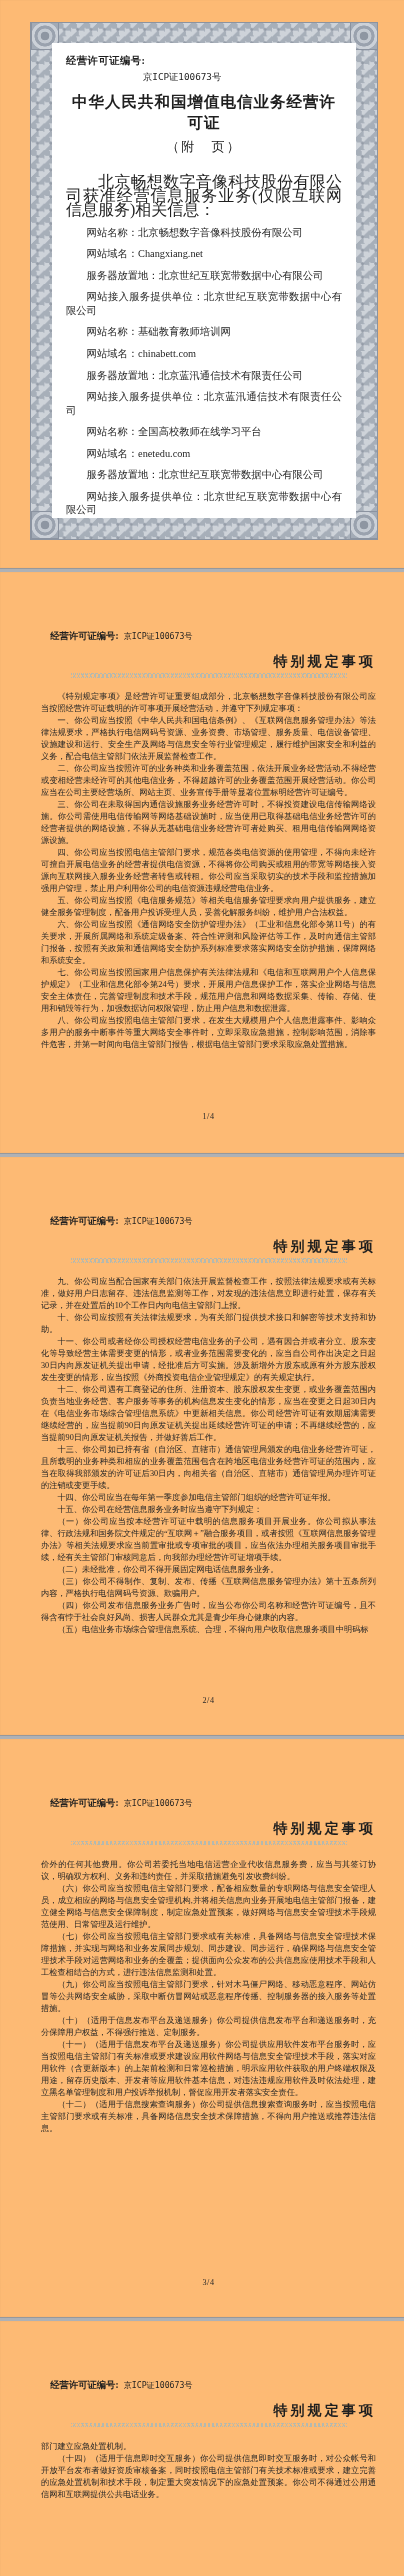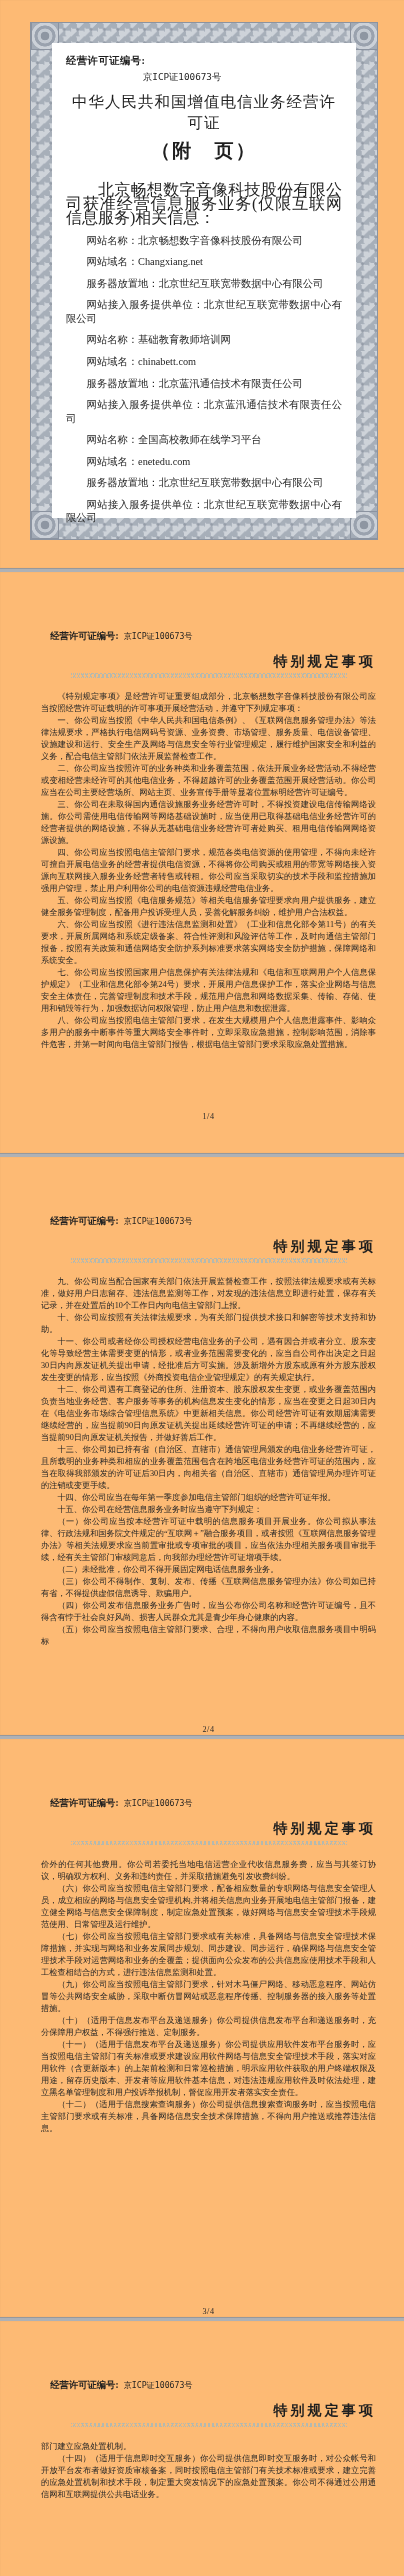--- a/index.html
+++ b/index.html
@@ -52,23 +52,23 @@
   .bc-tl{top:-0.5px;left:-0.5px;} .bc-tr{top:-0.5px;right:-0.5px;}
   .bc-bl{bottom:-0.5px;left:-0.5px;} .bc-br{bottom:-0.5px;right:-0.5px;}
   .cert-content{
     position:absolute; left:20.6px; right:20.6px; top:20.6px; bottom:20.6px;
     padding:11.3px 14.4px; box-sizing:border-box; background:#fff;
   }
   .cert-lic-label{font-size:10.3px;font-weight:bold;letter-spacing:0.5px;}
   .cert-lic-number{font-size:9.3px;margin:2.1px 0 0 77px;font-family:"DejaVu Sans Mono","Liberation Mono",monospace;}
   .cert-title{
     margin:8.2px 0 0 0;text-align:center;
-    font-size:15.5px;font-weight:normal;letter-spacing:1px;
-  }
-  .cert-sub{text-align:center;font-size:19px;font-weight:bold;margin-top:4.1px;letter-spacing:2.1px;}
+    font-size:15.5px;font-weight:bold;letter-spacing:1px;
+  }
+  .cert-sub{text-align:center;font-size:13px;font-weight:normal;margin-top:4.1px;letter-spacing:2.1px;}
   .cert-intro{
     margin:19.6px 0 0 0;font-size:16px;line-height:14px;
     text-indent:2em;text-align:justify;
   }
   .cert-entry{
     margin:8.2px 0;font-size:10.3px;line-height:13.4px;
     text-indent:2em;text-align:justify;
   }
 
   
@@ -86,21 +86,21 @@
       repeating-linear-gradient(62deg,#b4b9af 0 1px,rgba(0,0,0,0) 1px 3.6px),
       repeating-linear-gradient(-62deg,#b4b9af 0 1px,rgba(0,0,0,0) 1px 3.6px);
   }
   .prov-body{margin-top:13.4px;}
   .prov-body p{
     margin:0;font-size:8.2px;line-height:12px;
     text-indent:2em;text-align:justify;color:#262626;
   }
   .prov-body p.cont{text-indent:0;}
   .page-number{
-    position:absolute;left:41px;right:29px;top:568px;
+    position:absolute;left:41px;right:29px;top:539px;
     text-align:center;font-size:8.2px;letter-spacing:0.5px;color:#2a2a2a;
   }
   .pg2 .page-number{top:540px;}
 </style>
 </head>
 <body>
 
 <div class="canvas">
 
   <section class="page pg1">
@@ -143,21 +143,21 @@
     </div>
     <h2 class="prov-title">特别规定事项</h2>
     <div class="title-rule"></div>
     <div class="prov-body">
       <p>《特别规定事项》是经营许可证重要组成部分，北京畅想数字音像科技股份有限公司应当按照经营许可证载明的许可事项开展经营活动，并遵守下列规定事项：</p>
       <p>一、你公司应当按照《中华人民共和国电信条例》、《互联网信息服务管理办法》等法律法规要求，严格执行电信网码号资源、业务资费、市场管理、服务质量、电信设备管理、设施建设和运行、安全生产及网络与信息安全等行业管理规定，履行维护国家安全和利益的义务，配合电信主管部门依法开展监督检查工作。</p>
       <p>二、你公司应当按照许可的业务种类和业务覆盖范围，依法开展业务经营活动,不得经营或变相经营未经许可的其他电信业务，不得超越许可的业务覆盖范围开展经营活动。你公司应当在公司主要经营场所、网站主页、业务宣传手册等显著位置标明经营许可证编号。</p>
       <p>三、你公司在未取得国内通信设施服务业务经营许可时，不得投资建设电信传输网络设施。你公司需使用电信传输网等网络基础设施时，应当使用已取得基础电信业务经营许可的经营者提供的网络设施，不得从无基础电信业务经营许可者处购买、租用电信传输网网络资源设施。</p>
       <p>四、你公司应当按照电信主管部门要求，规范各类电信资源的使用管理，不得向未经许可擅自开展电信业务的经营者提供电信资源，不得将你公司购买或租用的带宽等网络接入资源向互联网接入服务业务经营者转售或转租。你公司应当采取切实的技术手段和监控措施加强用户管理，禁止用户利用你公司的电信资源违规经营电信业务。</p>
       <p>五、你公司应当按照《电信服务规范》等相关电信服务管理要求向用户提供服务，建立健全服务管理制度，配备用户投诉受理人员，妥善化解服务纠纷，维护用户合法权益。</p>
-      <p>六、你公司应当按照《进行违法信息监测和处置》（工业和信息化部令第11号）的有关要求，开展所属网络和系统定级备案、符合性评测和风险评估等工作，及时向通信主管部门报备，按照有关政策和通信网络安全防护系列标准要求落实网络安全防护措施，保障网络和系统安全。</p>
+      <p>六、你公司应当按照《通信网络安全防护管理办法》（工业和信息化部令第11号）的有关要求，开展所属网络和系统定级备案、符合性评测和风险评估等工作，及时向通信主管部门报备，按照有关政策和通信网络安全防护系列标准要求落实网络安全防护措施，保障网络和系统安全。</p>
       <p>七、你公司应当按照国家用户信息保护有关法律法规和《电信和互联网用户个人信息保护规定》（工业和信息化部令第24号）要求，开展用户信息保护工作，落实企业网络与信息安全主体责任，完善管理制度和技术手段，规范用户信息和网络数据采集、传输、存储、使用和销毁等行为，加强数据访问权限管理，防止用户信息和数据泄露。</p>
       <p>八、你公司应当按照电信主管部门要求，在发生大规模用户个人信息泄露事件、影响众多用户的服务中断事件等重大网络安全事件时，立即采取应急措施，控制影响范围，消除事件危害，并第一时间向电信主管部门报告，根据电信主管部门要求采取应急处置措施。</p>
     </div>
     <div class="page-number">1/4</div>
   </section>
 
   <section class="page prov pg3">
     <div class="page-head">
       <span class="head-label">经营许可证编号:</span>
       <span class="head-number">京ICP证100673号</span>
@@ -167,23 +167,23 @@
     <div class="prov-body">
       <p>九、你公司应当配合国家有关部门依法开展监督检查工作，按照法律法规要求或有关标准，做好用户日志留存、违法信息监测等工作，对发现的违法信息立即进行处置，保存有关记录，并在处置后的10个工作日内向电信主管部门上报。</p>
       <p>十、你公司应按照有关法律法规要求，为有关部门提供技术接口和解密等技术支持和协助。</p>
       <p>十一、你公司或者经你公司授权经营电信业务的子公司，遇有因合并或者分立、股东变化等导致经营主体需要变更的情形，或者业务范围需要变化的，应当自公司作出决定之日起30日内向原发证机关提出申请，经批准后方可实施。涉及新增外方股东或原有外方股东股权发生变更的情形，应当按照《外商投资电信企业管理规定》的有关规定执行。</p>
       <p>十二、你公司遇有工商登记的住所、注册资本、股东股权发生变更，或业务覆盖范围内负责当地业务经营、客户服务等事务的机构信息发生变化的情形，应当在变更之日起30日内在《电信业务市场综合管理信息系统》中更新相关信息。你公司经营许可证有效期届满需要继续经营的，应当提前90日向原发证机关提出延续经营许可证的申请；不再继续经营的，应当提前90日向原发证机关报告，并做好善后工作。</p>
       <p>十三、你公司如已持有省（自治区、直辖市）通信管理局颁发的电信业务经营许可证，且所载明的业务种类和相应的业务覆盖范围包含在跨地区电信业务经营许可证的范围内，应当在取得我部颁发的许可证后30日内，向相关省（自治区、直辖市）通信管理局办理许可证的注销或变更手续。</p>
       <p>十四、你公司应当在每年第一季度参加电信主管部门组织的经营许可证年报。</p>
       <p>十五、你公司在经营信息服务业务时应当遵守下列规定：</p>
       <p>（一）你公司应当按本经营许可证中载明的信息服务项目开展业务。你公司拟从事法律、行政法规和国务院文件规定的“互联网＋”融合服务项目，或者按照《互联网信息服务管理办法》等相关法规要求应当前置审批或专项审批的项目，应当依法办理相关服务项目审批手续，经有关主管部门审核同意后，向我部办理经营许可证增项手续。</p>
       <p>（二）未经批准，你公司不得开展固定网电话信息服务业务。</p>
-      <p>（三）你公司不得制作、复制、发布、传播《互联网信息服务管理办法》你公司如已持有省，不得提供虚假信息诱导、欺骗用户。</p>
+      <p>（三）你公司不得制作、复制、发布、传播《互联网信息服务管理办法》第十五条所列内容，严格执行电信网码号资源、欺骗用户。</p>
       <p>（四）你公司发布信息服务业务广告时，应当公布你公司名称和经营许可证编号，且不得含有悖于社会良好风尚、损害人民群众尤其是青少年身心健康的内容。</p>
-      <p>（五）你公司应当按照电信主管部门要求、合理，不得向用户收取信息服务项目中明码标</p>
+      <p>（五）电信业务市场综合管理信息系统、合理，不得向用户收取信息服务项目中明码标</p>
     </div>
     <div class="page-number">2/4</div>
   </section>
 
   <section class="page prov pg4">
     <div class="page-head">
       <span class="head-label">经营许可证编号:</span>
       <span class="head-number">京ICP证100673号</span>
     </div>
     <h2 class="prov-title">特别规定事项</h2>

